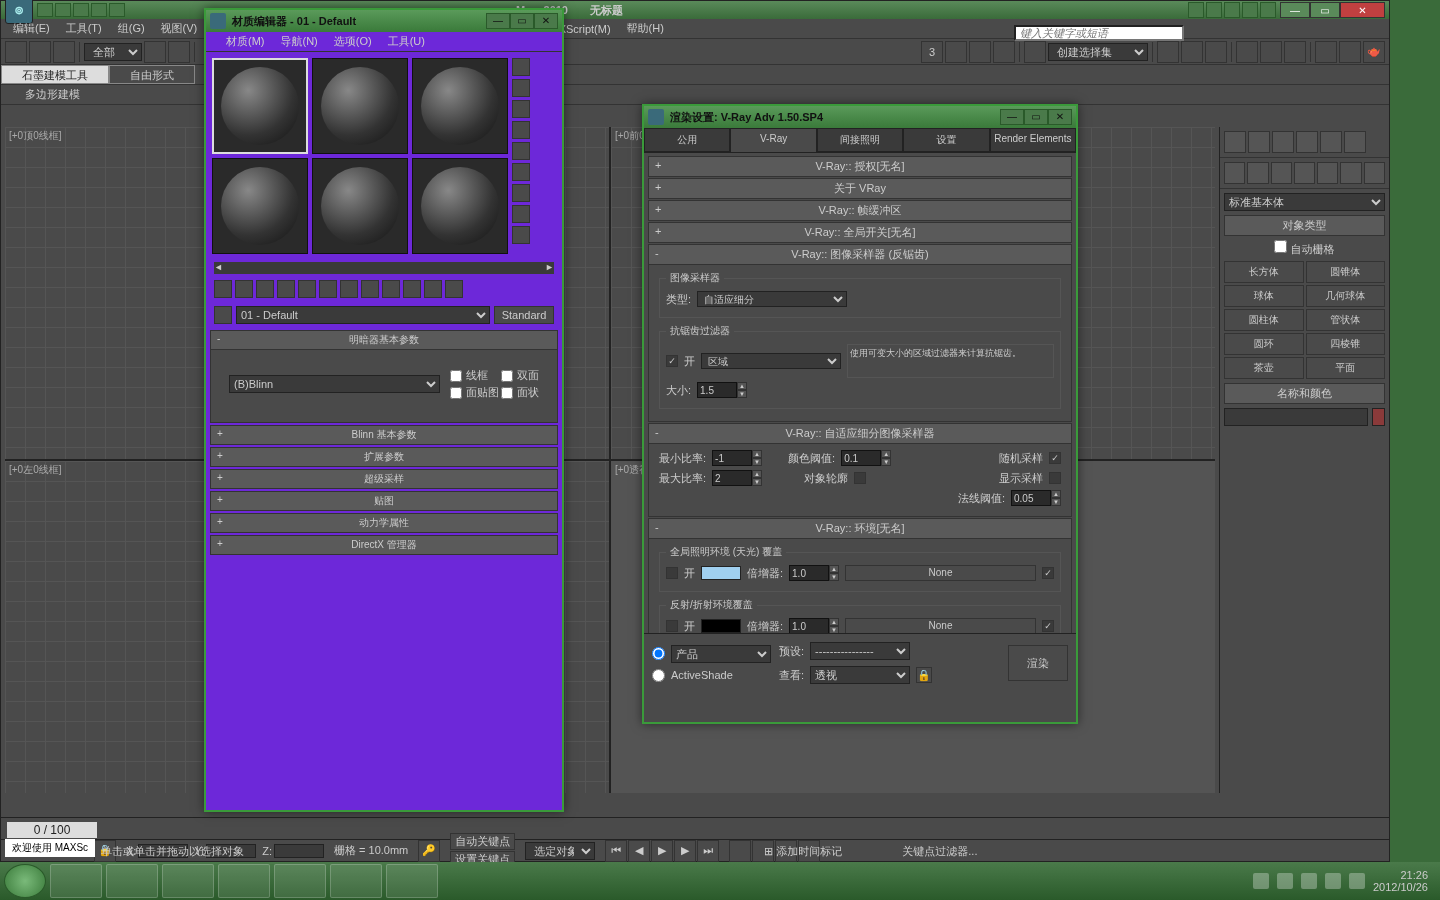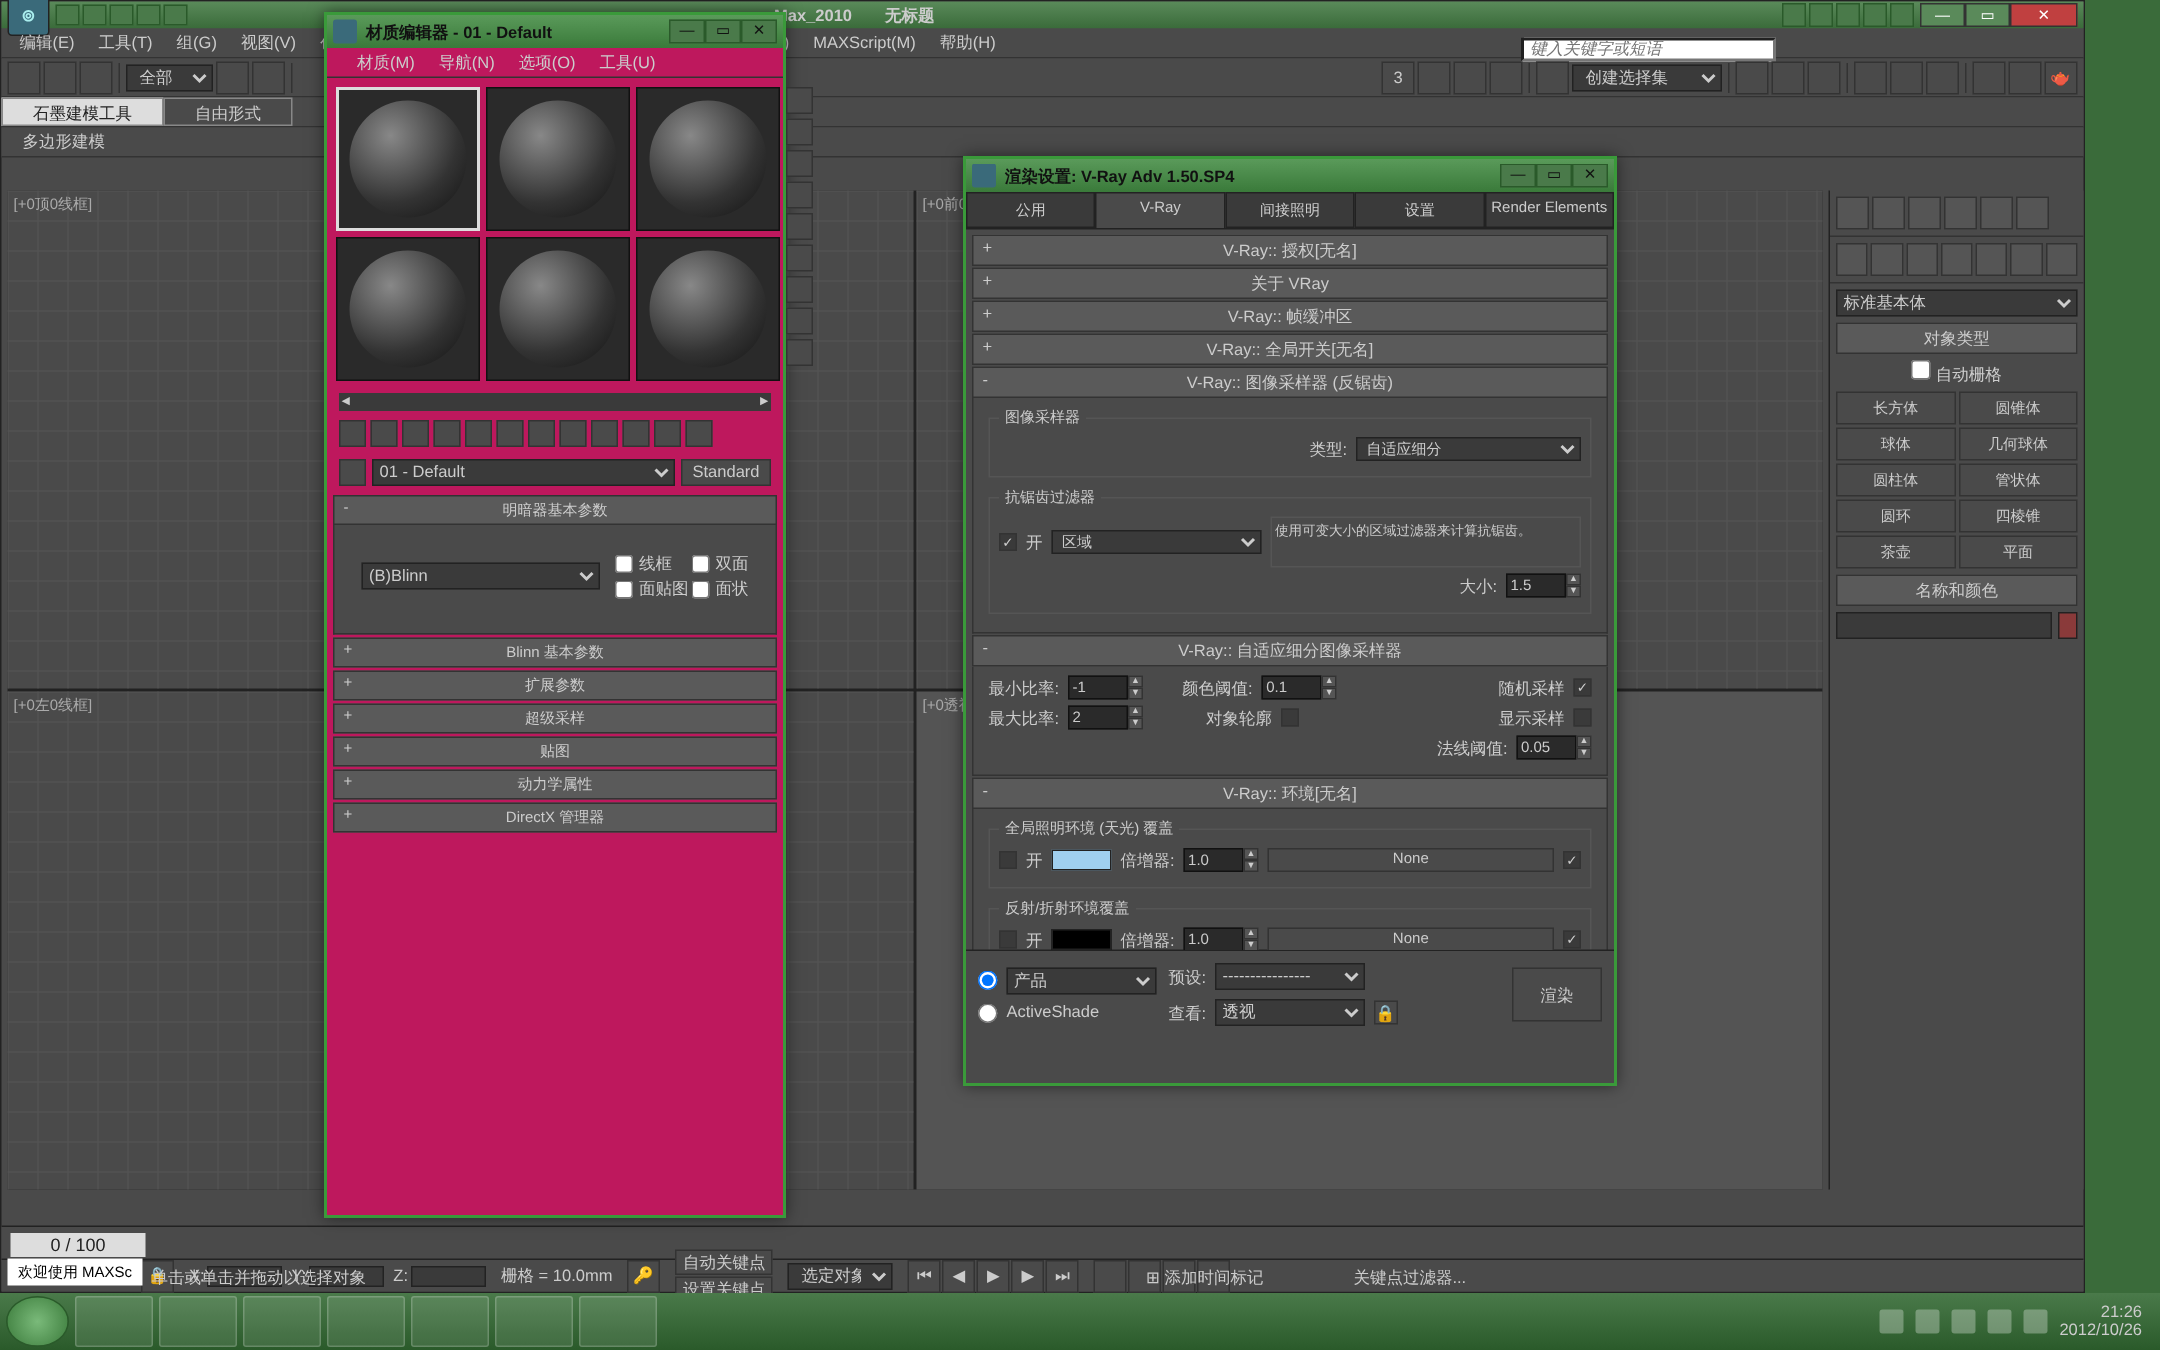--- a/index.html
+++ b/index.html
@@ -20,42 +20,42 @@
 .menubar { height:20px; background:#4a4a4a; display:flex; align-items:center; padding:0 4px; gap:0; border-bottom:1px solid #333; }
 .menubar > span { padding:2px 8px; cursor:pointer; }
 .app-icon { width:28px; height:28px; background:#3a6a7a; border:1px solid #222; border-radius:3px; display:inline-flex; align-items:center; justify-content:center; color:#aee; font-weight:bold; }
 .toolbar { height:26px; background:#4a4a4a; display:flex; align-items:center; padding:0 4px; gap:2px; border-bottom:1px solid #333; }
 .tb-btn { width:22px; height:22px; background:#4a4a4a; border:1px solid #333; cursor:pointer; display:inline-flex; align-items:center; justify-content:center; }
 .tb-sep { width:1px; height:20px; background:#333; margin:0 2px; }
 .tb-select { background:#3a3a3a; border:1px solid #222; height:18px; padding:0 4px; }
 .ribbon-tabs { height:20px; background:#4a4a4a; display:flex; border-bottom:1px solid #333; }
 .ribbon-tab { padding:2px 20px; background:#ddd; color:#222; border:1px solid #888; cursor:pointer; }
 .ribbon-tab.inactive { background:#4a4a4a; color:#ccc; }
-.ribbon-sub { height:20px; background:#4a4a4a; padding:2px 14px; border-bottom:1px solid #333; }
+.ribbon-sub { height:20px; background:#4a4a4a; padding:2px 24px; border-bottom:1px solid #333; }
 .viewports { position:absolute; left:4px; top:126px; width:1210px; height:666px; display:grid; grid-template-columns:1fr 1fr; grid-template-rows:1fr 1fr; gap:2px; background:#222; }
 .viewport { background:#4a4a4a; position:relative; background-image:linear-gradient(#555 1px,transparent 1px),linear-gradient(90deg,#555 1px,transparent 1px); background-size:20px 20px; }
 .vp-label { position:absolute; left:4px; top:2px; font-size:10px; color:#aaa; }
 .vp-persp { background:#545454; }
 .cmd-panel { position:absolute; right:0; top:126px; width:170px; height:666px; background:#4a4a4a; border-left:1px solid #222; }
 .cmd-icons { display:flex; gap:2px; padding:4px; border-bottom:1px solid #333; }
 .cmd-icons span { width:22px; height:22px; background:#555; border:1px solid #333; display:inline-block; cursor:pointer; }
 .cmd-section { padding:4px; }
 .cmd-select { width:100%; background:#3a3a3a; border:1px solid #222; height:18px; }
 .cmd-rollout-hdr { background:#5a5a5a; text-align:center; padding:2px; margin-top:4px; border:1px solid #333; }
 .cmd-grid { display:grid; grid-template-columns:1fr 1fr; gap:2px; margin-top:4px; }
 .cmd-grid button { background:#4a4a4a; border:1px solid #333; padding:3px 2px; cursor:pointer; font-size:10px; }
 .status { position:absolute; left:0; bottom:0; width:100%; height:42px; background:#4a4a4a; border-top:1px solid #222; display:flex; align-items:center; padding:0 6px; gap:10px; font-size:10px; }
 .status .slider-area { width:90px; height:16px; background:#ddd; color:#222; text-align:center; font-size:12px; padding:1px; }
 .status .coords { display:flex; gap:6px; }
 .status .coords span { display:flex; align-items:center; gap:2px; }
 .status input { width:50px; background:#3a3a3a; border:1px solid #222; height:14px; }
 .welcome-badge { position:absolute; left:4px; bottom:4px; width:90px; height:18px; background:#fff; color:#000; text-align:center; padding:2px; font-size:10px; }
 
 
-.mat-editor { position:absolute; left:216px; top:8px; width:308px; height:804px; background:#be185d; border:2px solid #3a9a3a; box-shadow:0 0 10px rgba(0,0,0,0.5); z-index:100; }
+.mat-editor { position:absolute; left:204px; top:8px; width:360px; height:804px; background:#6d28d9; border:2px solid #3a9a3a; box-shadow:0 0 10px rgba(0,0,0,0.5); z-index:100; }
 .dlg-titlebar { height:22px; background:linear-gradient(#5a9a5a,#3a7a3a); display:flex; align-items:center; padding:0 4px; gap:6px; }
 .dlg-icon { width:16px; height:16px; background:#3a6a7a; border-radius:2px; display:inline-block; }
 .dlg-title { flex:1; color:#111; font-weight:bold; }
 .dlg-btns { display:flex; gap:0; }
 .dlg-btn { width:24px; height:16px; background:#4a7a4a; border:1px solid #2a5a2a; color:#111; text-align:center; cursor:pointer; font-size:10px; line-height:14px; }
 .mat-menu { height:20px; display:flex; padding:0 12px; gap:0; border-bottom:1px solid #333; }
 .mat-menu span { padding:2px 8px; cursor:pointer; }
 .mat-slots { padding:6px; display:flex; gap:4px; }
 .slot-grid { display:grid; grid-template-columns:repeat(3,96px); grid-template-rows:repeat(2,96px); gap:4px; }
 .slot { background:#2a2a2a; border:1px solid #111; position:relative; display:flex; align-items:center; justify-content:center; }
@@ -87,21 +87,21 @@
 .render-tabs { display:flex; border-bottom:1px solid #222; }
 .render-tab { flex:1; text-align:center; padding:4px 2px; background:#3a3a3a; border:1px solid #222; cursor:pointer; font-size:10px; }
 .render-tab.active { background:#4a4a4a; border-bottom:none; }
 .render-body { height:480px; overflow-y:auto; padding:2px; }
 .r-rollout { margin:1px 2px; }
 .r-hdr { background:#5a5a5a; text-align:center; padding:2px; border:1px solid #333; position:relative; font-size:10px; cursor:pointer; }
 .r-hdr span.toggle { position:absolute; left:6px; }
 .r-body { border:1px solid #333; border-top:none; padding:6px 10px; }
 .r-body fieldset { border:1px solid #555; padding:6px; margin-bottom:6px; }
 .r-body legend { padding:0 4px; font-size:10px; }
-.r-body .row { display:flex; align-items:center; gap:6px; margin-bottom:4px; font-size:10px;justify-content:flex-end; }
+.r-body .row { display:flex; align-items:center; gap:6px; margin-bottom:4px; font-size:10px; }
 .r-body select,.r-body input[type=text] { background:#3a3a3a; border:1px solid #222; height:16px; font-size:10px; padding:0 2px; }
 .spinner { display:inline-flex; }
 .spinner input { width:40px; background:#2a2a2a; border:1px solid #111; height:16px; font-size:10px; padding:0 2px; }
 .spinner .spin-btns { display:flex; flex-direction:column; }
 .spinner .spin-btns span { width:10px; height:8px; background:#555; border:1px solid #333; font-size:6px; line-height:6px; text-align:center; cursor:pointer; }
 .swatch { width:40px; height:14px; border:1px solid #222; display:inline-block; }
 .sky-swatch { background:#a0d0f0; }
 .black-swatch { background:#000; }
 .render-footer { padding:8px; border-top:1px solid #222; display:flex; align-items:center; gap:8px; flex-wrap:wrap; }
 .render-footer .col1 { display:flex; flex-direction:column; gap:6px; }

